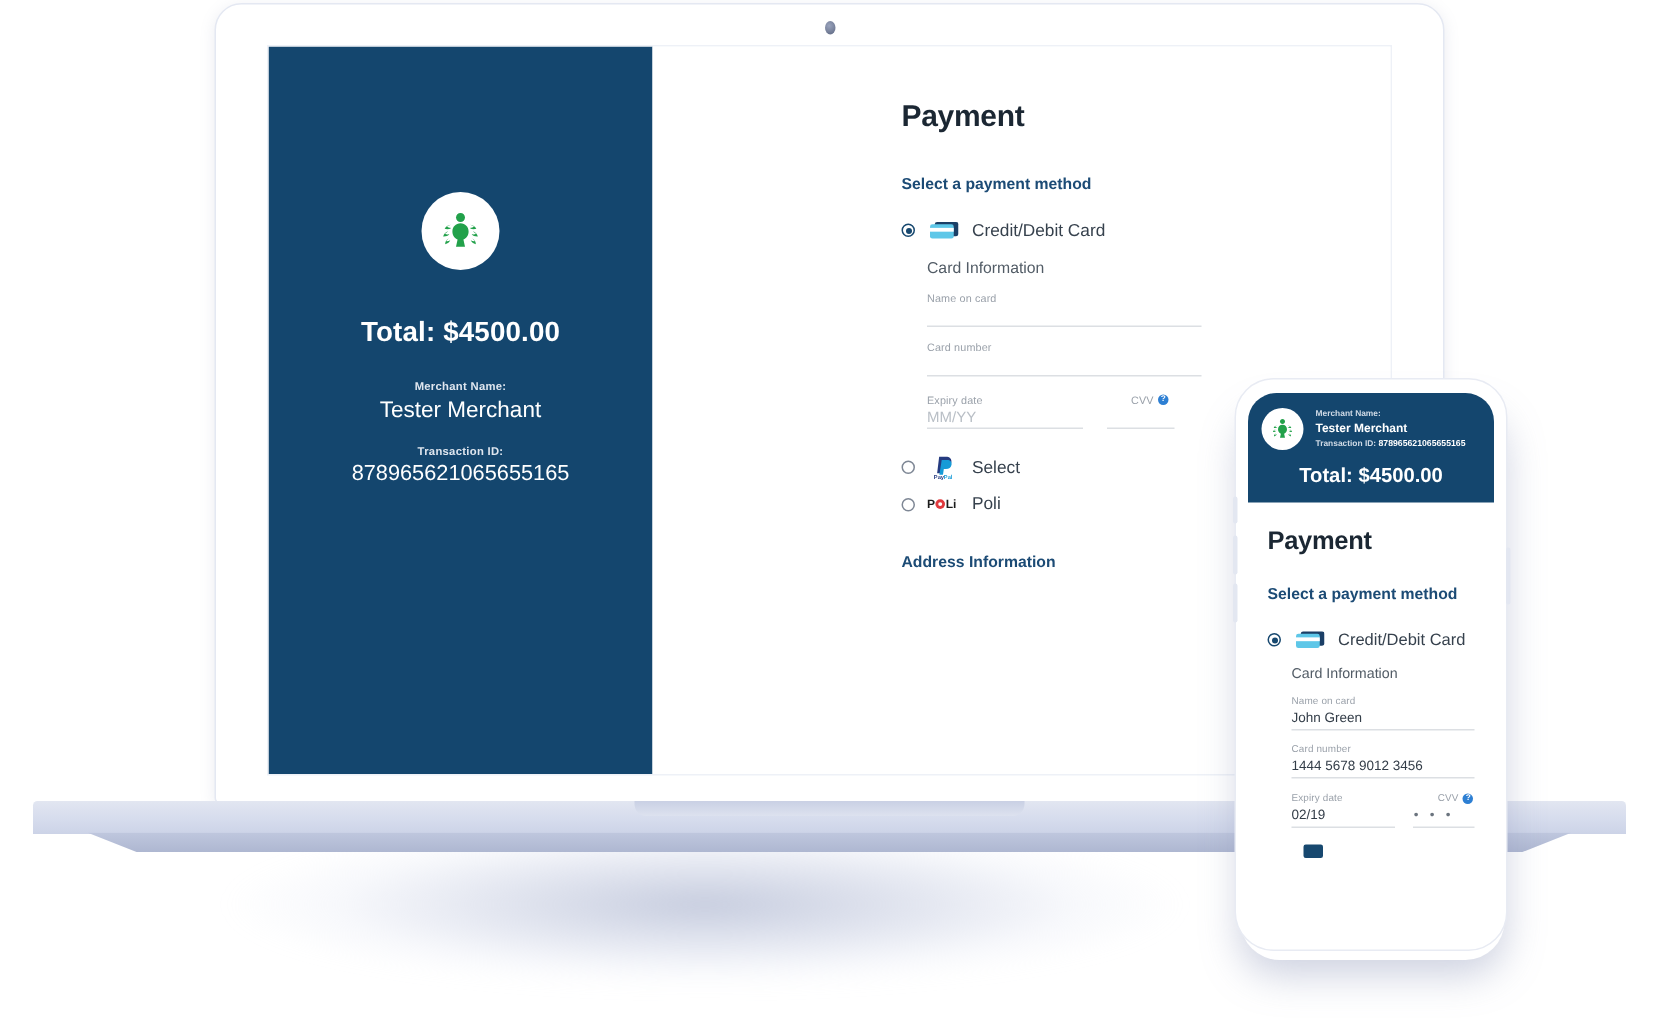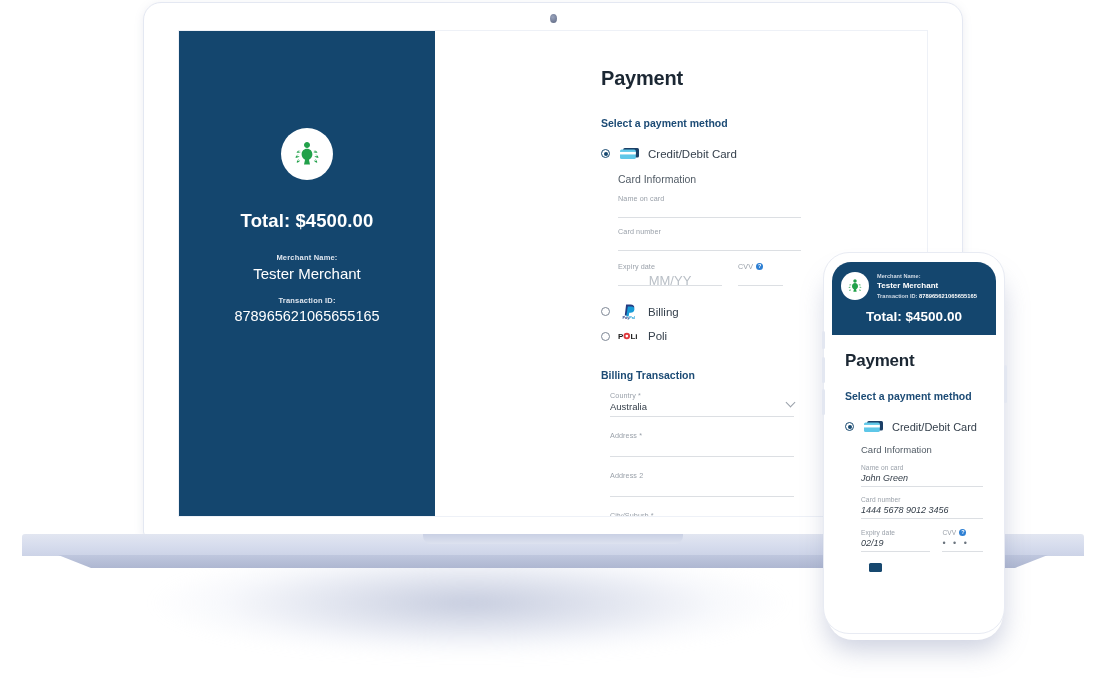--- a/index.html
+++ b/index.html
@@ -113,29 +113,29 @@
   .method-label { font-size: 11.5px; color: #36414d; }
   .pm-icon { width: 22px; display: flex; align-items: center; justify-content: center; }
 
   .sub-head {
     margin-top: 13px; margin-left: 17px;
     font-size: 10.5px; color: #525c66;
   }
 
   .field { margin-left: 17px; margin-top: 9px; position: relative; }
   .field-label { font-size: 7.2px; color: #9aa1aa; letter-spacing: .1px; }
-  .field-value { font-size: 13px; color: #3c4651; height: 11px; padding-top: 2px; text-align: center; }
+  .field-value { font-size: 10px; color: #3c4651; height: 11px; padding-top: 2px; }
   .field-value.ph { color: #b9bfc6; }
   .field-line { height: 1px; background: #dcdfe3; margin-top: 3px; }
 
   .row2 { display: flex; margin-left: 17px; margin-top: 11px; gap: 16px; }
   .row2 .field { margin-left: 0; margin-top: 0; }
   .col-expiry { width: 104px; }
   .col-cvv { width: 45px; }
-  .cvv-head { display: flex; align-items: center; gap: 3px; }
+  .cvv-head { display: flex; align-items: center; gap: 3px; margin-left: 16px; }
   .help-dot {
     width: 7px; height: 7px; border-radius: 50%; background: #2d7fd3;
     color: #fff; font-size: 5.5px; line-height: 7px; text-align: center;
     font-weight: 700;
   }
 
   .billing-head {
     margin-top: 27px;
     font-size: 10.5px; font-weight: 700; color: #1c4b75;
   }
@@ -222,21 +222,21 @@
   }
 
   .m-body { padding: 16px 13px 0 13px; }
   .m-title { font-size: 17px; font-weight: 700; color: #1b2733; letter-spacing: -.2px; }
   .m-section { margin-top: 19px; font-size: 10.5px; font-weight: 700; color: #1c4b75; }
   .m-method { display: flex; align-items: center; gap: 8px; margin-top: 18px; }
   .m-method .method-label { font-size: 11px; }
   .m-sub { margin-top: 11px; margin-left: 16px; font-size: 9.5px; color: #525c66; }
   .m-field { margin-left: 16px; margin-top: 9px; }
   .m-field .field-label { font-size: 6.6px; }
-  .m-field .fval { font-size: 9px; color: #333d48; padding-top: 2px; font-style: italic; }
+  .m-field .fval { font-size: 9px; color: #333d48; padding-top: 2px; }
   .m-row2 { display: flex; margin-left: 16px; margin-top: 10px; gap: 12px; }
   .m-row2 .m-field { margin-left: 0; margin-top: 0; }
   .m-col-exp { width: 72px; }
   .m-col-cvv { width: 42px; }
   .dots { letter-spacing: 2.5px; font-size: 9px; color: #6b747e; padding-top: 2px; }
   .m-next-icon {
     margin-left: 24px; margin-top: 11px;
     width: 13px; height: 9px; background: #17486f; border-radius: 1.5px;
   }
 </style>
@@ -324,61 +324,38 @@
         <div class="method-row" style="margin-top:17px">
           <span class="radio"></span>
           <span class="pm-icon">
             <svg width="19" height="17" viewBox="0 0 26 24" aria-hidden="true">
               <path d="M8.2 2h6.3c3.6 0 5.7 1.9 5.2 5.1-.5 3.3-3 5.1-6.4 5.1h-2.4L10 17.6H6.3L8.2 2z" fill="#253B80"></path>
               <path d="M10.6 5.1h5.1c2.9 0 4.6 1.6 4.2 4.3-.4 2.8-2.5 4.3-5.3 4.3h-2l-.8 5.4H8.4l2.2-14z" fill="#179BD7"></path>
               <text x="3.2" y="23" font-family="Liberation Sans, sans-serif" font-size="5.4" font-weight="700" fill="#253B80">Pay</text>
               <text x="12.6" y="23" font-family="Liberation Sans, sans-serif" font-size="5.4" font-weight="700" fill="#179BD7">Pal</text>
             </svg>
           </span>
-          <span class="method-label">Billing</span>
+          <span class="method-label">Select</span>
         </div>
 
         <div class="method-row" style="margin-top:10px">
           <span class="radio"></span>
           <span class="pm-icon">
             <svg width="22" height="10" viewBox="0 0 30 13" aria-hidden="true">
               <text x="0" y="10.5" font-family="Liberation Sans, sans-serif" font-size="11" font-weight="700" fill="#1b1b1b">P</text>
               <circle cx="12" cy="6.6" r="4.4" fill="#E03A3E"></circle>
               <circle cx="12" cy="6.6" r="1.8" fill="#ffffff"></circle>
               <text x="17" y="10.5" font-family="Liberation Sans, sans-serif" font-size="11" font-weight="700" fill="#1b1b1b">Li</text>
             </svg>
           </span>
           <span class="method-label">Poli</span>
         </div>
 
-        <div class="billing-head">Billing Transaction</div>
-
-        <div class="billing-fields">
-          <div class="field">
-            <div class="field-label">Country *</div>
-            <div class="bill-val">Australia</div>
-            <div class="field-line" style="margin-top:4px"></div>
-            <span class="chevron"></span>
-          </div>
-          <div class="field">
-            <div class="field-label">Address *</div>
-            <div class="field-value" style="height:13px"></div>
-            <div class="field-line"></div>
-          </div>
-          <div class="field">
-            <div class="field-label">Address 2</div>
-            <div class="field-value" style="height:13px"></div>
-            <div class="field-line"></div>
-          </div>
-          <div class="field">
-            <div class="field-label">City/Suburb *</div>
-
-          </div>
-
-        </div>
+        <div class="billing-head">Address Information</div>
+
 
       </div>
     </div>
   </div>
 </div>
 
 <div class="laptop-base">
   <div class="base-top"></div>
   <div class="base-notch"></div>
   <div class="base-front"></div>

